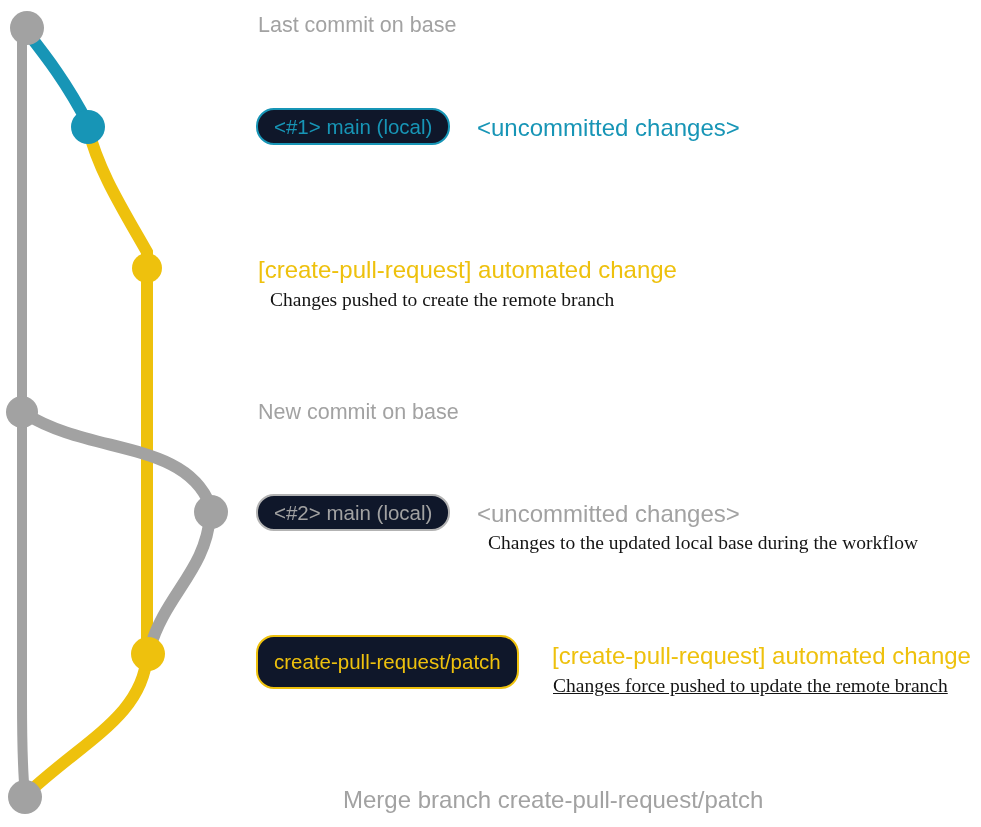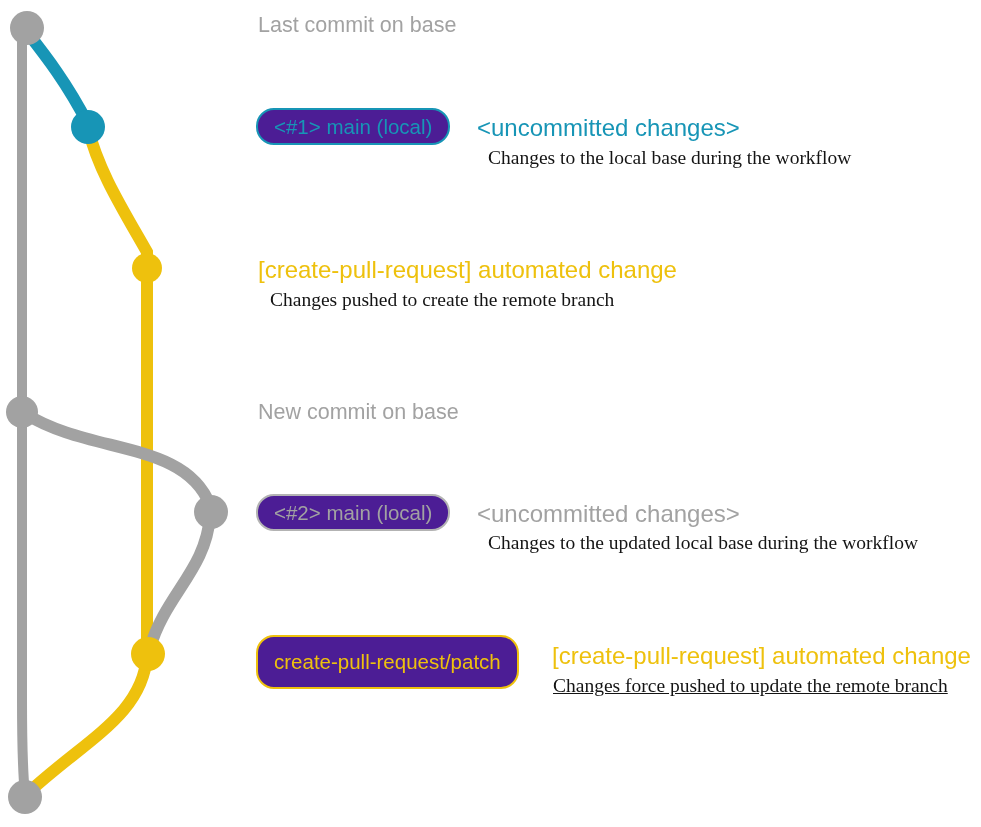--- a/index.html
+++ b/index.html
@@ -29,21 +29,21 @@
   .heading{font-size:21.5px;}
 
   .badge{
     position:absolute;
     box-sizing:border-box;
     border-width:2px;border-style:solid;
     border-radius:18px;
     font-size:20.5px;
     display:flex;align-items:center;justify-content:center;
     padding:0 16px;
-    background:#4c1d95;
+    background:#0f172a;
   }
   .badge.blue-b{border-color:var(--blue);color:var(--blue);}
   .badge.gray-b{border-color:var(--gray-light);color:var(--gray);}
   .badge.yellow-b{border-color:var(--yellow);color:var(--yellow);}
 </style>
 </head>
 <body>
 
 <div id="stage">
 
@@ -65,30 +65,30 @@
     <circle class="fill-gray" cx="22" cy="412" r="16"></circle>
     <circle class="fill-gray" cx="211" cy="512" r="17"></circle>
     <circle class="fill-yellow" cx="148" cy="654" r="17"></circle>
     <circle class="fill-gray" cx="25" cy="797" r="17"></circle>
   </svg>
 
   <div class="txt sans heading gray-txt" style="left:258px;top:14px;">Last commit on base</div>
 
   <div class="badge blue-b" style="left:256px;top:108px;height:37px;">&lt;#1&gt; main (local)</div>
   <div class="txt sans lbl blue-txt" style="left:477px;top:115px;">&lt;uncommitted changes&gt;</div>
-  <div class="txt serif" style="left:488px;top:147px;">Changes to the local base during the workflow</div>
 
   <div class="txt sans lbl yellow-txt" style="left:258px;top:257px;">[create-pull-request] automated change</div>
   <div class="txt serif" style="left:270px;top:289px;">Changes pushed to create the remote branch</div>
 
   <div class="txt sans heading gray-txt" style="left:258px;top:401px;">New commit on base</div>
 
   <div class="badge gray-b" style="left:256px;top:494px;height:37px;">&lt;#2&gt; main (local)</div>
   <div class="txt sans lbl gray-txt" style="left:477px;top:501px;">&lt;uncommitted changes&gt;</div>
   <div class="txt serif" style="left:488px;top:532px;">Changes to the updated local base during the workflow</div>
 
   <div class="badge yellow-b" style="left:256px;top:635px;height:54px;">create-pull-request/patch</div>
   <div class="txt sans lbl yellow-txt" style="left:552px;top:643px;">[create-pull-request] automated change</div>
   <div class="txt serif" style="left:553px;top:675px;text-decoration:underline;">Changes force pushed to update the remote branch</div>
 
   <div class="badge gray-b" style="left:256px;top:780px;height:34px;border-radius:2px;padding:0 14px;font-size:20px;margin-top:48px;">main</div>
+  <div class="txt sans lbl gray-txt" style="left:343px;top:787px;">Merge branch create-pull-request/patch</div>
 
 </div>
 
 </body></html>

